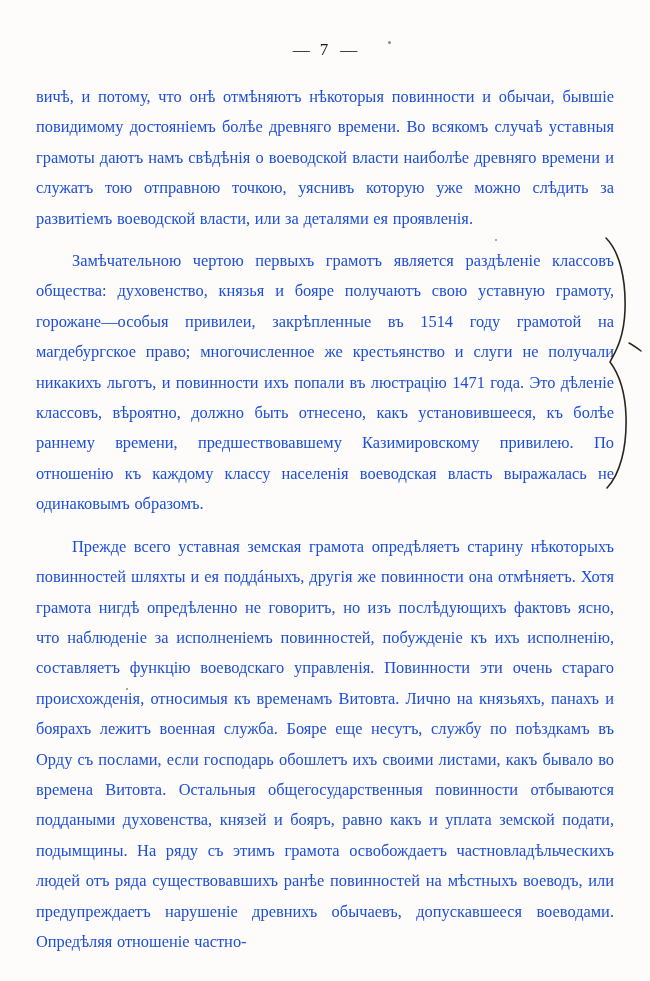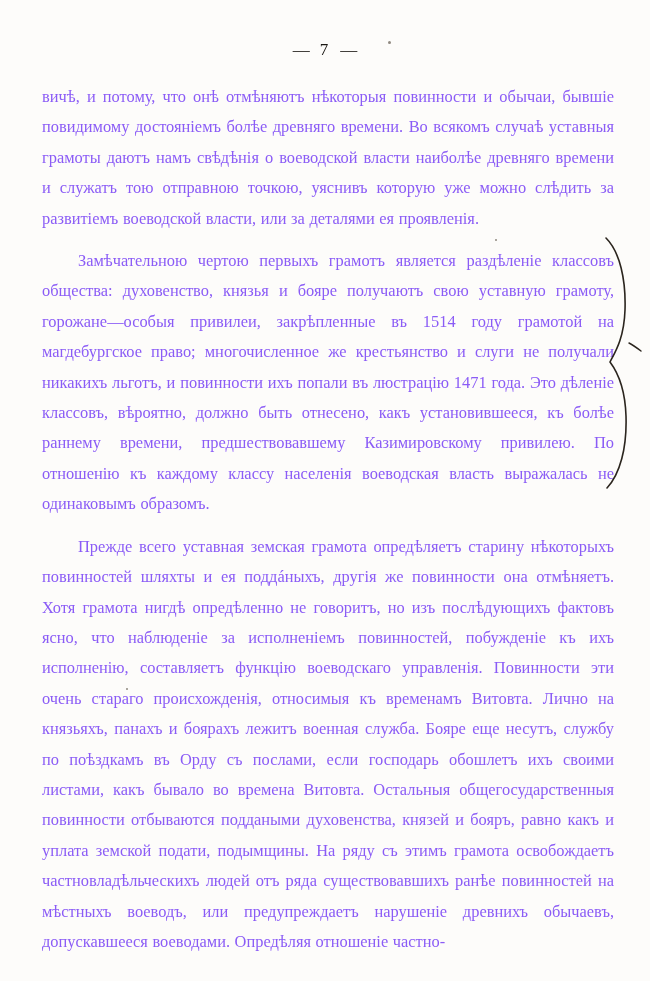--- a/index.html
+++ b/index.html
@@ -49,26 +49,26 @@
   .speck-b { top: 239px; left: 495px; width: 2px; height: 2px; }
   .speck-c { top: 688px; left: 126px; width: 2px; height: 2px; }
 
   .text-body {
     position: absolute;
     top: 82px;
     left: 36px;
     width: 578px;
   }
   p.para {
-    margin: 0 0 0 6px;
+    margin: 0 0 0 0;
     font-size: 16.4px;
     line-height: 30.4px;
     text-align: justify;
     text-justify: inter-word;
-    color: #8b5cf6;
+    color: #1d4ed8;
     text-indent: 0;
   }
   p.para + p.para {
     margin-top: 12px;
   }
   p.indent {
     text-indent: 36px;
     font-family: Liberation Serif, serif;
   }
   

